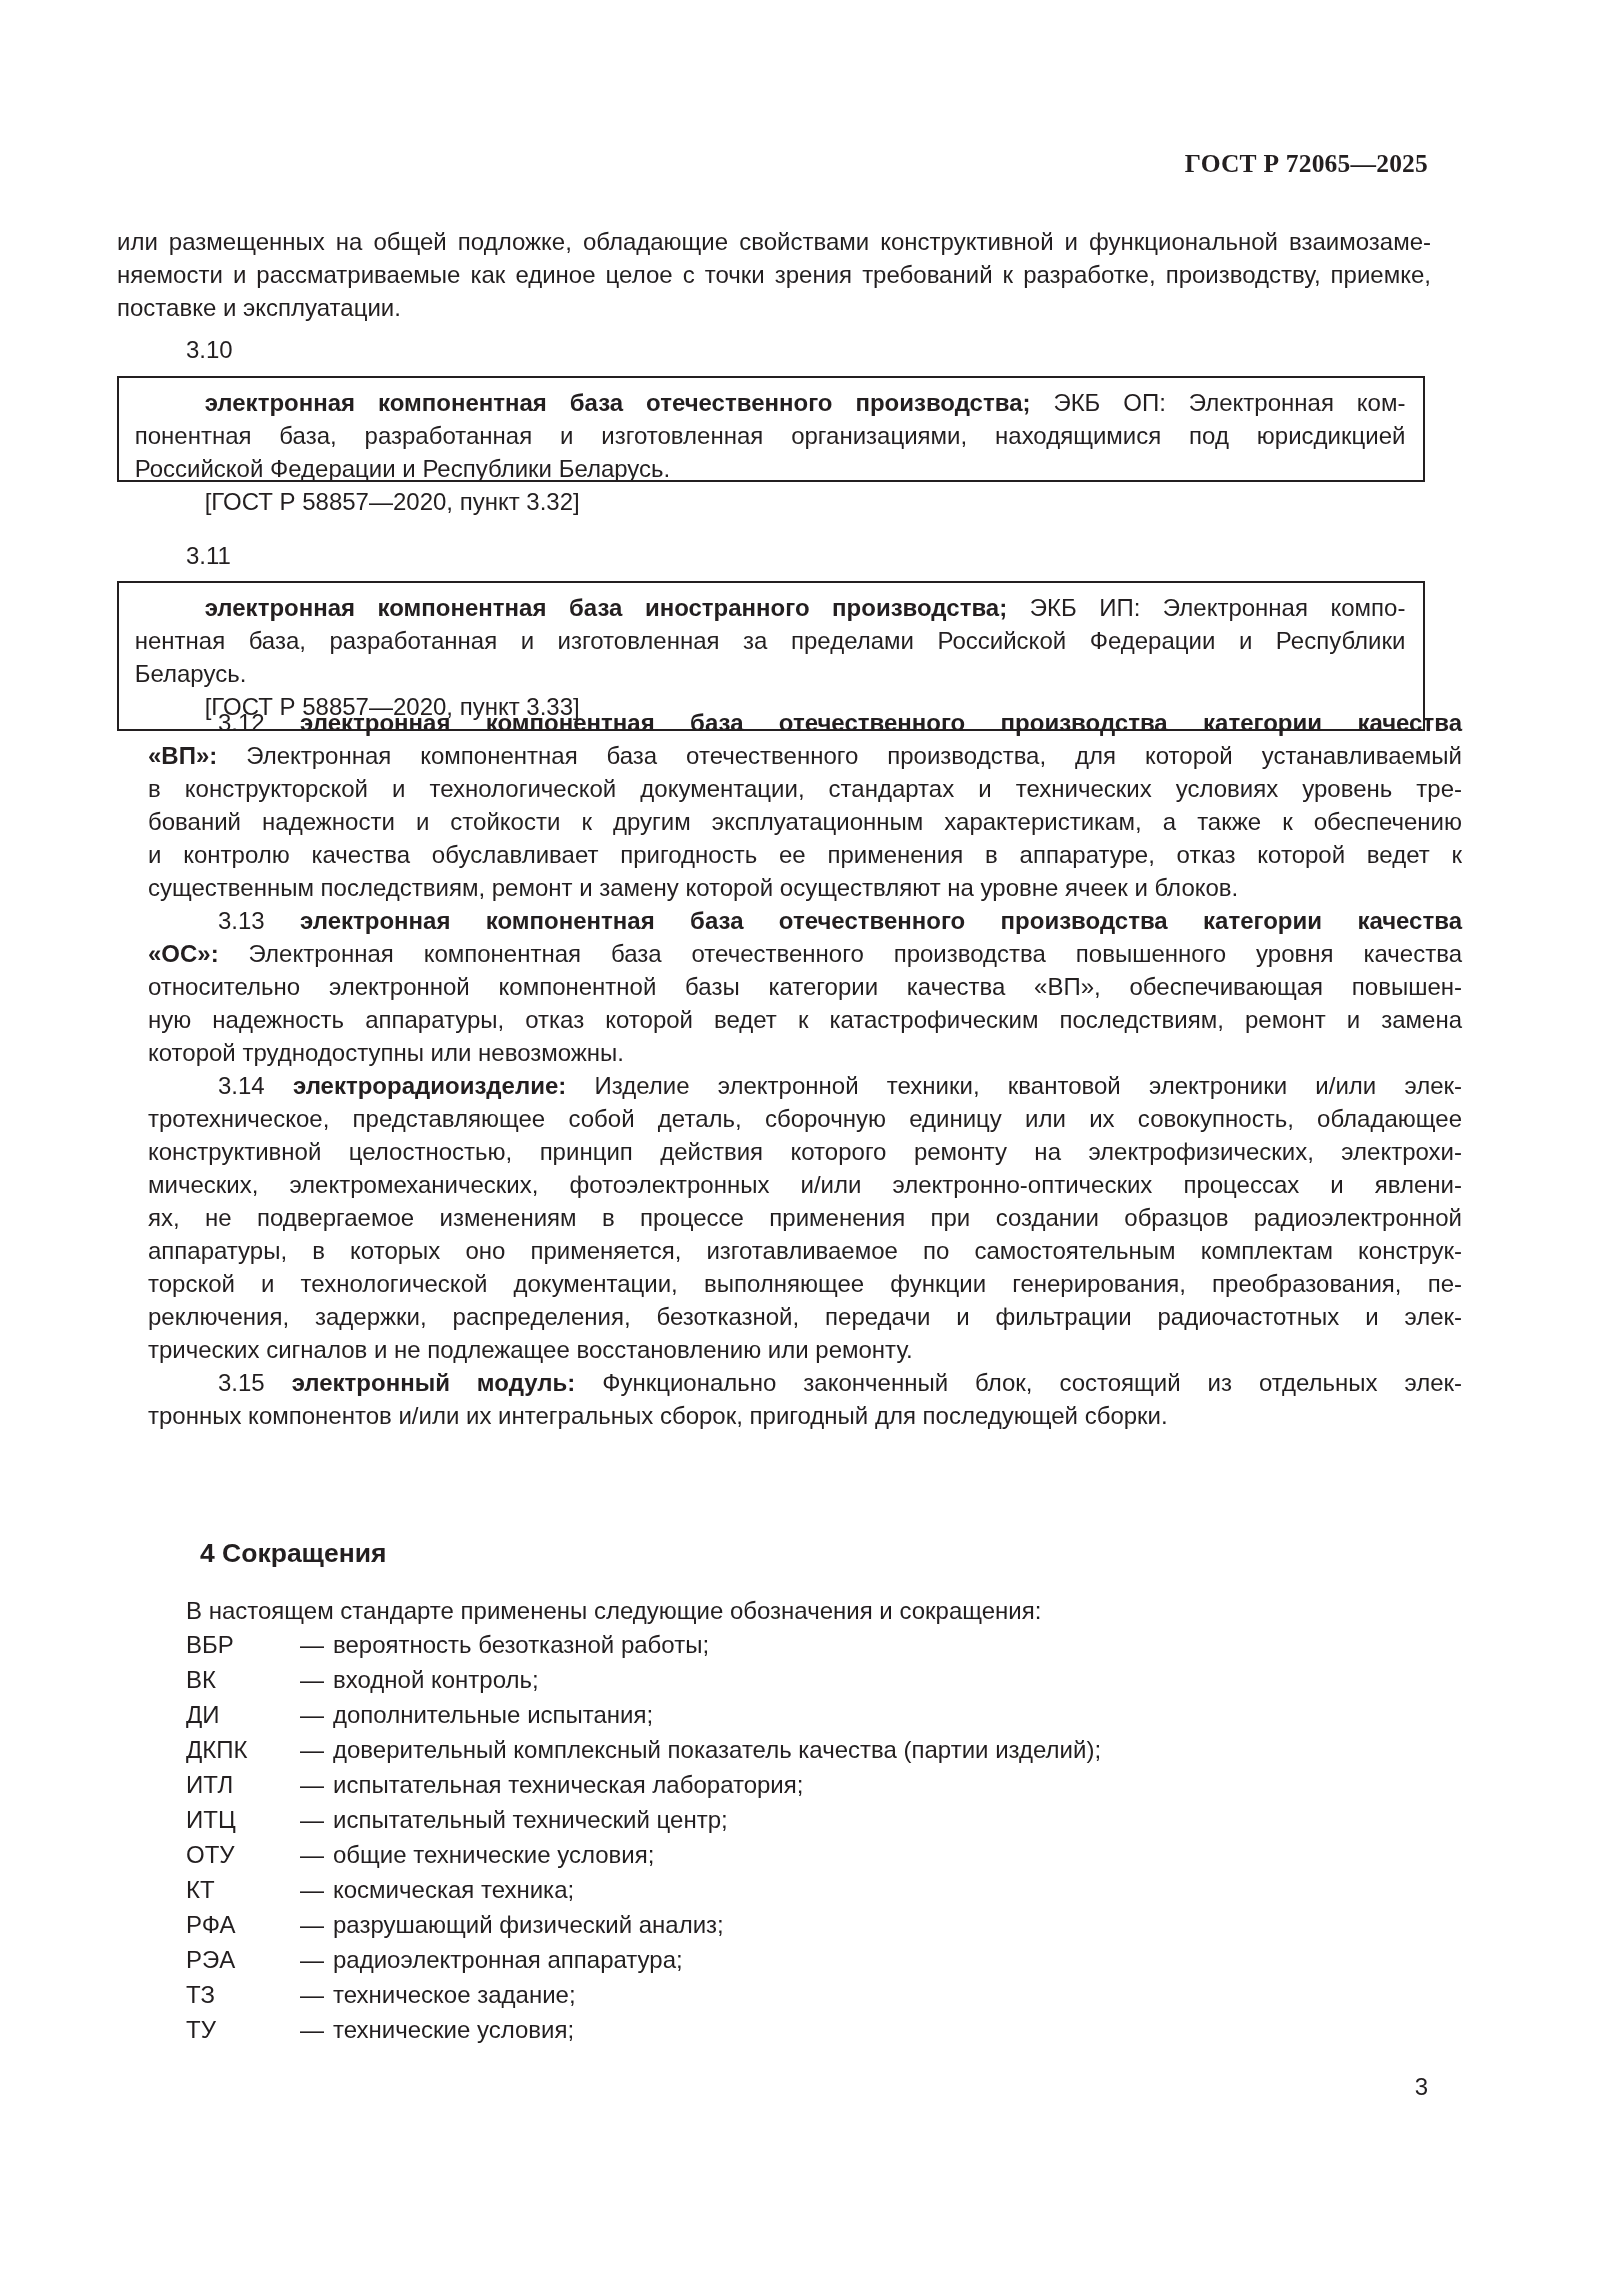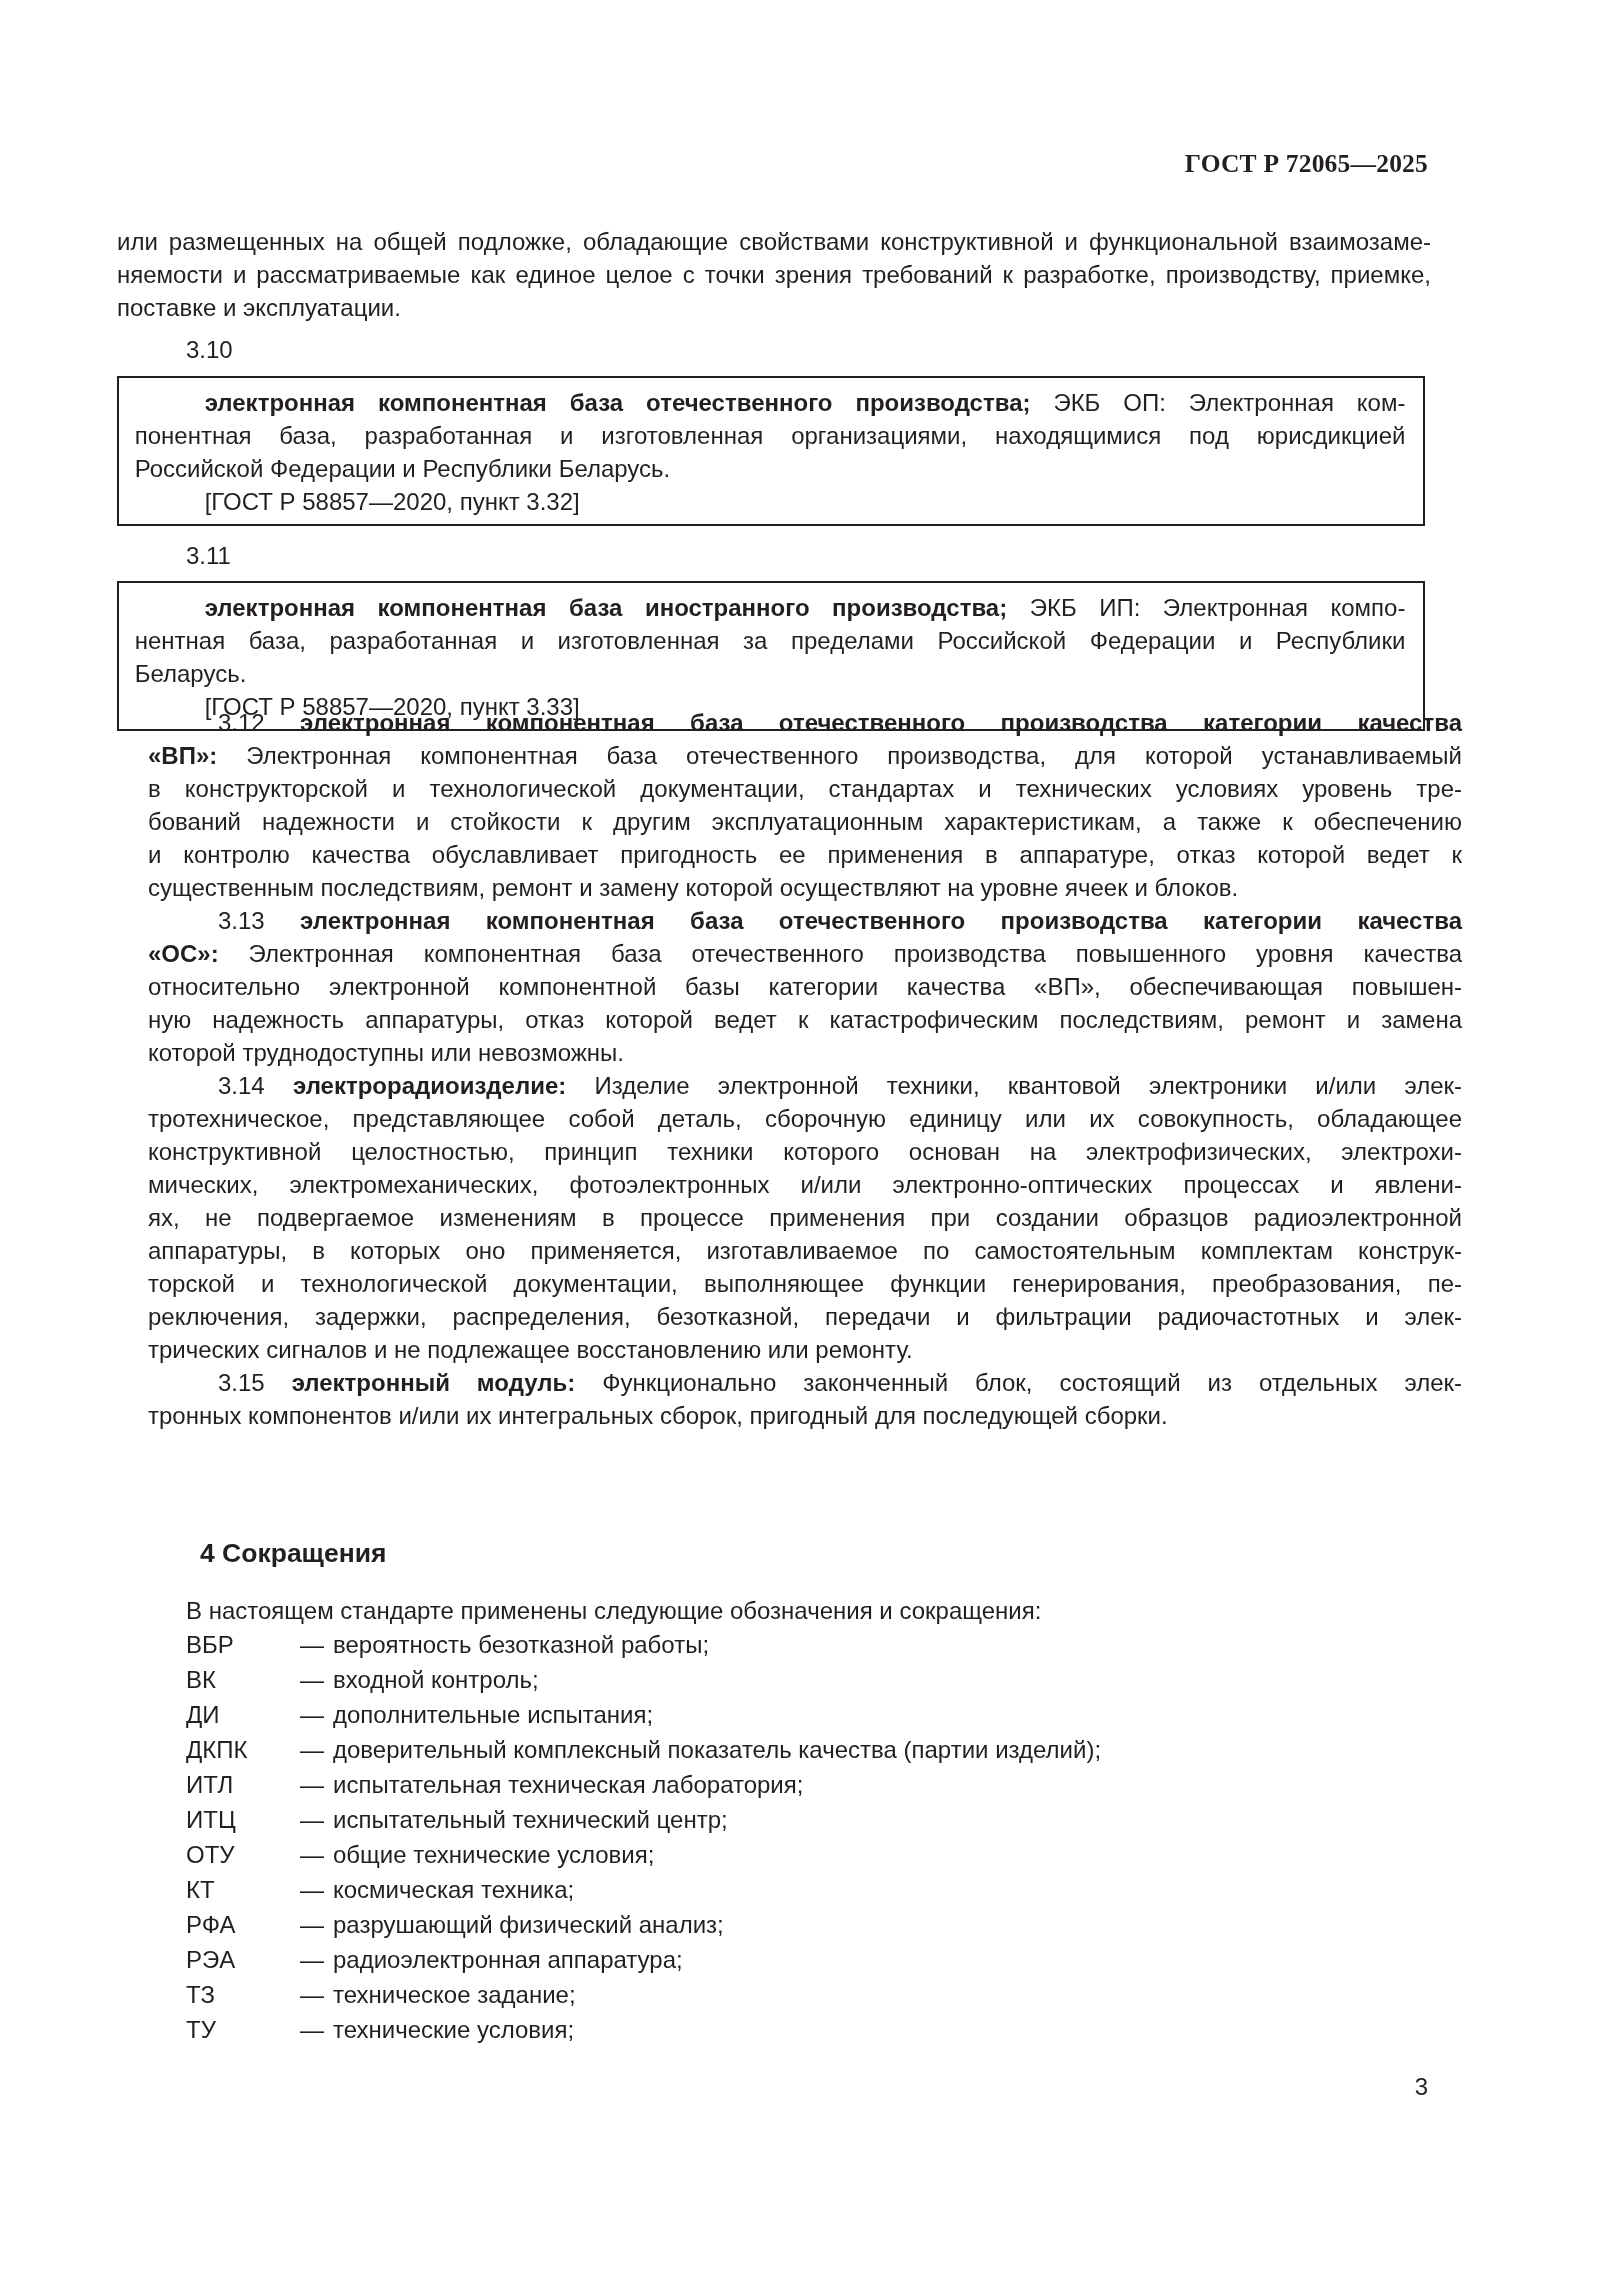--- a/index.html
+++ b/index.html
@@ -32,21 +32,21 @@
 
   <div class="doc-header">ГОСТ Р 72065—2025</div>
 
   <div class="block" style="top:225px;">
     <span class="line">или размещенных на общей подложке, обладающие свойствами конструктивной и функциональной взаимозаме-</span>
     <span class="line">няемости и рассматриваемые как единое целое с точки зрения требований к разработке, производству, приемке,</span>
     <span class="line last">поставке и эксплуатации.</span>
   </div>
 
   <div class="term-num" style="top:333px;">3.10</div>
-  <div class="term-box" style="top:376px; height:150px;">
+  <div class="term-box" style="top:376px; height:106px;">
     <div class="inner">
       <span class="line indent"><span class="b">электронная компонентная база отечественного производства;</span><span> ЭКБ ОП: Электронная ком-</span></span>
       <span class="line">понентная база, разработанная и изготовленная организациями, находящимися под юрисдикцией</span>
       <span class="line last">Российской Федерации и Республики Беларусь.</span>
       <span class="line last indent">[ГОСТ Р 58857—2020, пункт 3.32]</span>
     </div>
   </div>
 
   <div class="term-num" style="top:539px;">3.11</div>
   <div class="term-box" style="top:581px; height:150px;">
@@ -73,21 +73,21 @@
       <span class="line indent"><span>3.13</span> <span class="b">электронная компонентная база отечественного производства категории качества</span></span>
       <span class="line"><span class="b">«ОС»:</span><span> Электронная компонентная база отечественного производства повышенного уровня качества</span></span>
       <span class="line">относительно электронной компонентной базы категории качества «ВП», обеспечивающая повышен-</span>
       <span class="line">ную надежность аппаратуры, отказ которой ведет к катастрофическим последствиям, ремонт и замена</span>
       <span class="line last">которой труднодоступны или невозможны.</span>
     </div>
 
     <div>
       <span class="line indent"><span>3.14</span> <span class="b">электрорадиоизделие:</span><span> Изделие электронной техники, квантовой электроники и/или элек-</span></span>
       <span class="line">тротехническое, представляющее собой деталь, сборочную единицу или их совокупность, обладающее</span>
-      <span class="line">конструктивной целостностью, принцип техники которого основан на электрофизических, электрохи-</span>
+      <span class="line">конструктивной целостностью, принцип действия которого ремонту на электрофизических, электрохи-</span>
       <span class="line">мических, электромеханических, фотоэлектронных и/или электронно-оптических процессах и явлени-</span>
       <span class="line">ях, не подвергаемое изменениям в процессе применения при создании образцов радиоэлектронной</span>
       <span class="line">аппаратуры, в которых оно применяется, изготавливаемое по самостоятельным комплектам конструк-</span>
       <span class="line">торской и технологической документации, выполняющее функции генерирования, преобразования, пе-</span>
       <span class="line">реключения, задержки, распределения, безотказной, передачи и фильтрации радиочастотных и элек-</span>
       <span class="line last">трических сигналов и не подлежащее восстановлению или ремонту.</span>
     </div>
 
     <div>
       <span class="line indent"><span>3.15</span> <span class="b">электронный модуль:</span><span> Функционально законченный блок, состоящий из отдельных элек-</span></span>

